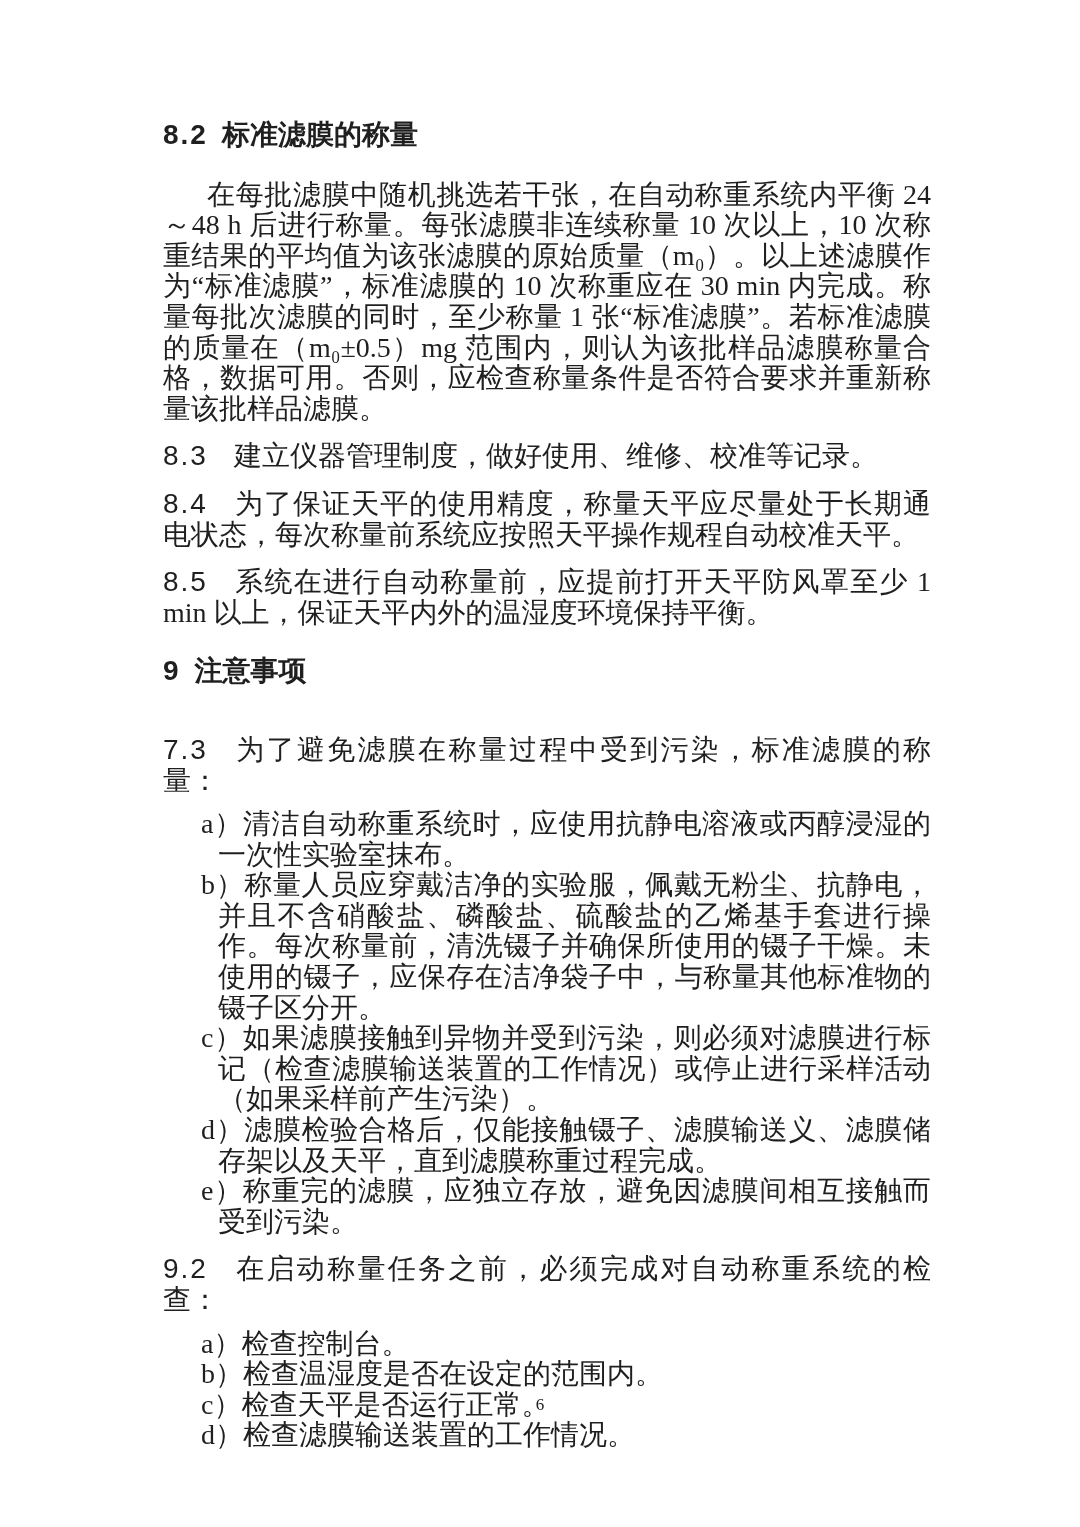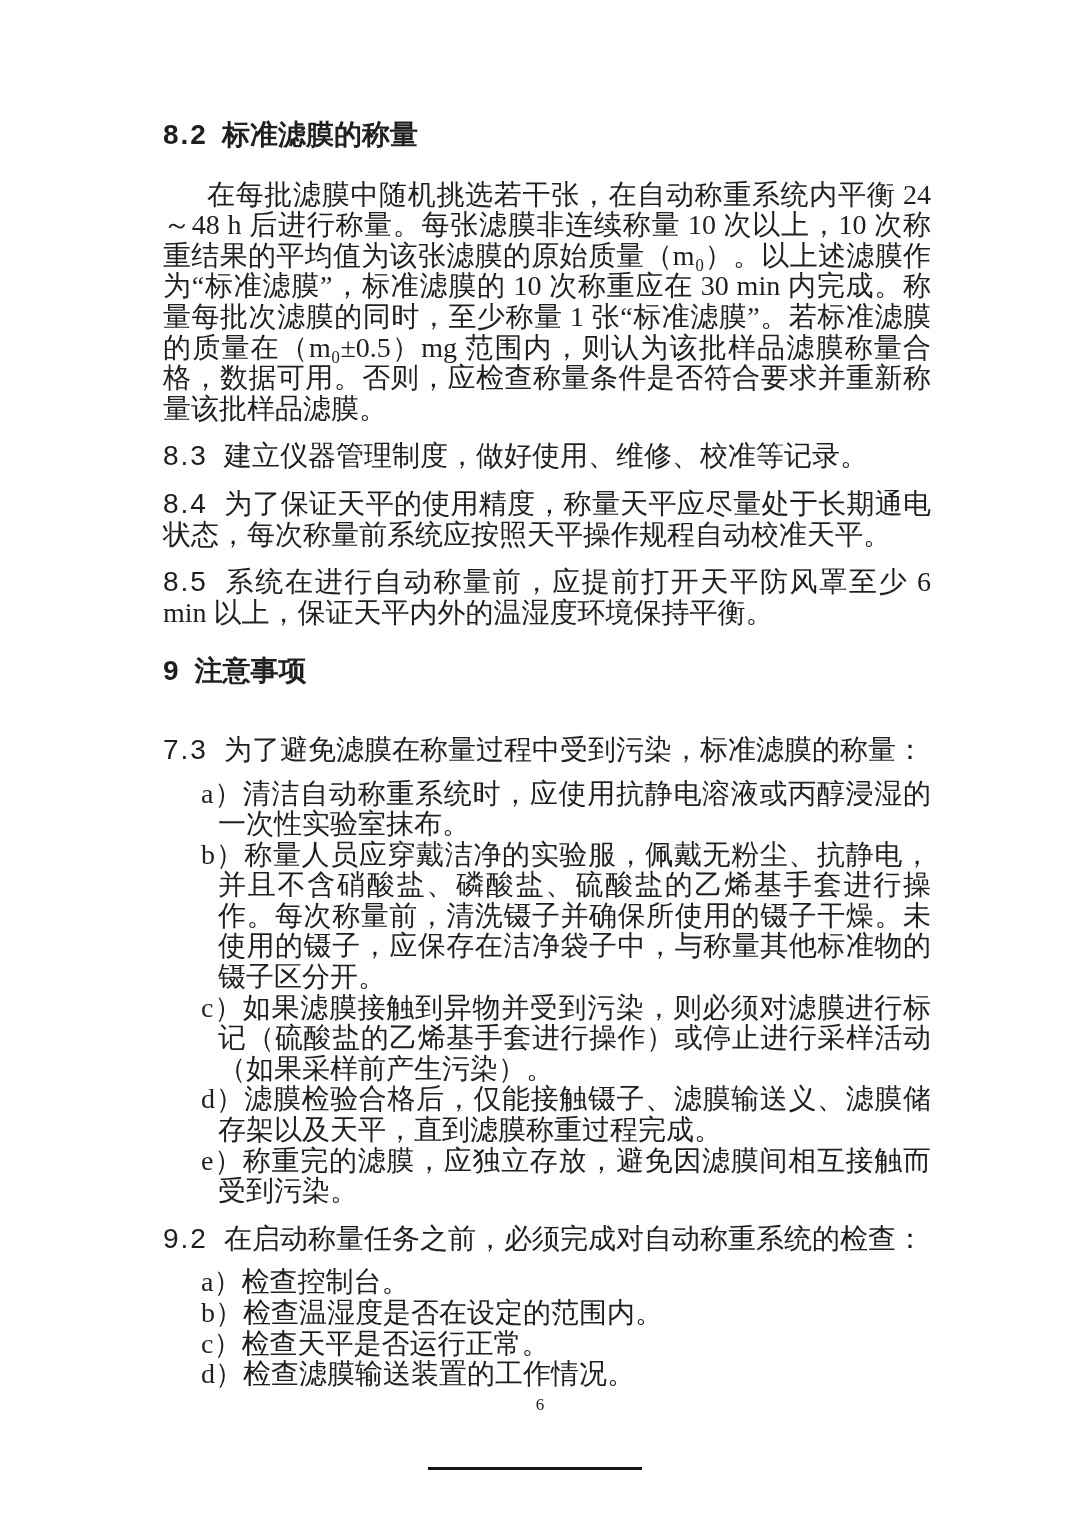--- a/index.html
+++ b/index.html
@@ -14,21 +14,21 @@
   .content {
     position:absolute;
     left:163px; top:120px;
     width:768px;
     font-size:28px;
     line-height:30.6px;
   }
   .num {
     font-family:"Liberation Sans","DejaVu Sans",sans-serif;
     letter-spacing:2px;
-    margin-right:16px;
+    margin-right:26px;
   }
   .h-section {
     font-weight:bold;
     text-align:left;
   }
   .h-section .num { font-weight:bold; margin-right:14px; }
   .para-indent {
     margin-top:29px;
     text-indent:44px;
     text-align:justify;
@@ -82,40 +82,40 @@
 
   <p class="clause">
     <span class="num">8.3</span><span>建立仪器管理制度，做好使用、维修、校准等记录。</span>
   </p>
 
   <p class="clause">
     <span class="num">8.4</span><span>为了保证天平的使用精度，称量天平应尽量处于长期通电状态，每次称量前系统应按照天平操作规程自动校准天平。</span>
   </p>
 
   <p class="clause">
-    <span class="num">8.5</span><span>系统在进行自动称量前，应提前打开天平防风罩至少 6 min 以上，保证天平内外的温湿度环境保持平衡。</span>
+    <span class="num">8.5</span><span>系统在进行自动称量前，应提前打开天平防风罩至少 1 min 以上，保证天平内外的温湿度环境保持平衡。</span>
   </p>
 
   <div class="h-section chapter">
     <span class="num">9</span><span>注意事项</span>
   </div>
 
   <p class="clause clause-first">
     <span class="num">7.3</span><span>为了避免滤膜在称量过程中受到污染，标准滤膜的称量：</span>
   </p>
 
   <div class="list">
     <div class="li">
       <span class="marker">a）</span><span>清洁自动称重系统时，应使用抗静电溶液或丙醇浸湿的一次性实验室抹布。</span>
     </div>
     <div class="li">
       <span class="marker">b）</span><span>称量人员应穿戴洁净的实验服，佩戴无粉尘、抗静电，并且不含硝酸盐、磷酸盐、硫酸盐的乙烯基手套进行操作。每次称量前，清洗镊子并确保所使用的镊子干燥。未使用的镊子，应保存在洁净袋子中，与称量其他标准物的镊子区分开。</span>
     </div>
     <div class="li">
-      <span class="marker">c）</span><span>如果滤膜接触到异物并受到污染，则必须对滤膜进行标记（硫酸盐的乙烯基手套进行操作）或停止进行采样活动（如果采样前产生污染）。</span>
+      <span class="marker">c）</span><span>如果滤膜接触到异物并受到污染，则必须对滤膜进行标记（检查滤膜输送装置的工作情况）或停止进行采样活动（如果采样前产生污染）。</span>
     </div>
     <div class="li">
       <span class="marker">d）</span><span>滤膜检验合格后，仅能接触镊子、滤膜输送义、滤膜储存架以及天平，直到滤膜称重过程完成。</span>
     </div>
     <div class="li">
       <span class="marker">e）</span><span>称重完的滤膜，应独立存放，避免因滤膜间相互接触而受到污染。</span>
     </div>
   </div>
 
   <p class="clause">

